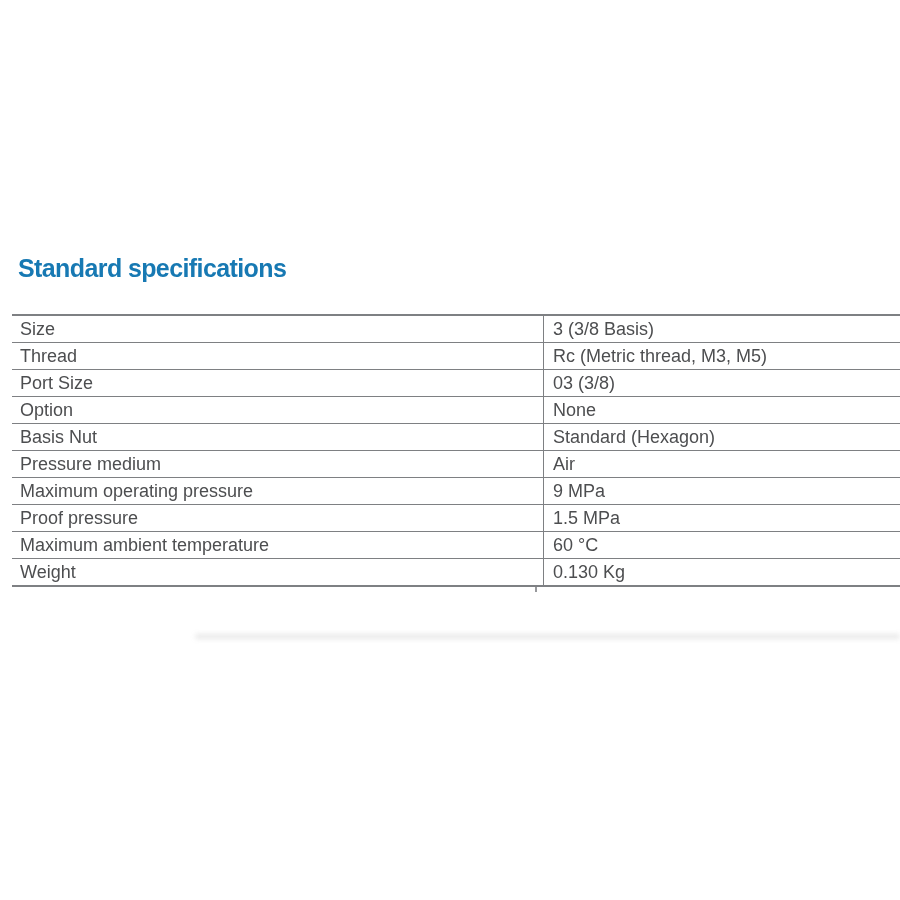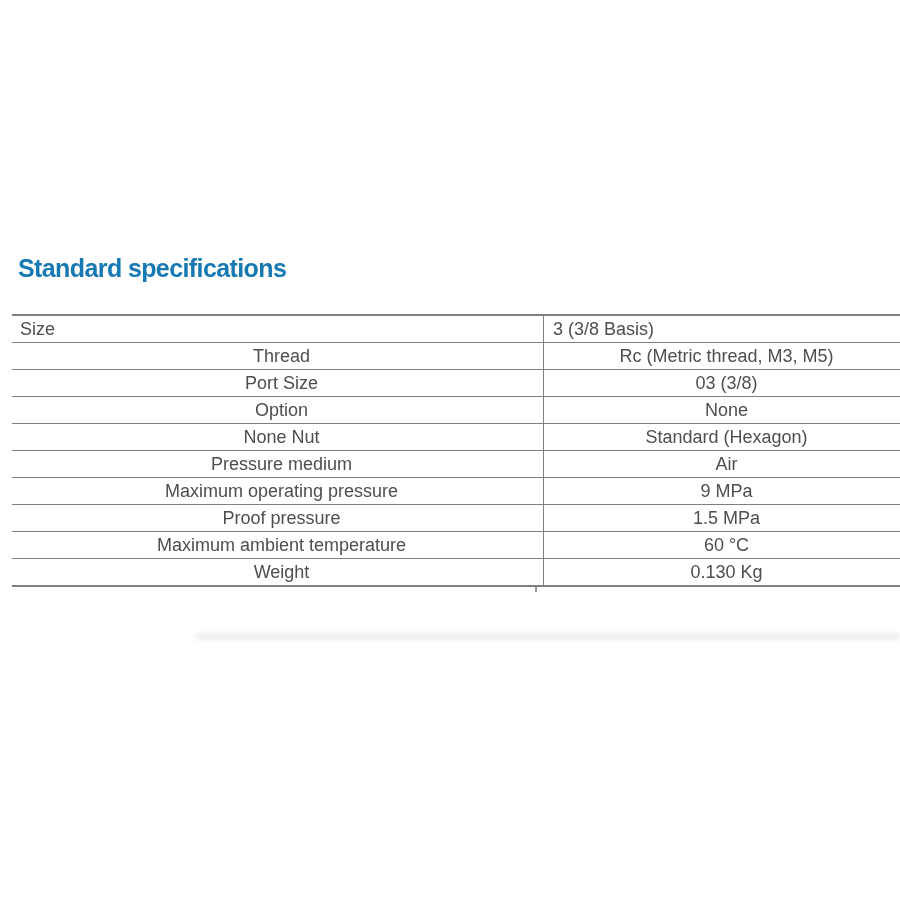--- a/index.html
+++ b/index.html
@@ -21,21 +21,21 @@
   }
   .table-wrap{
     position:absolute;left:12px;top:298px;width:888px;
   }
   table{
     width:100%;border-collapse:collapse;table-layout:fixed;
     border-top:2px solid var(--border-color);
     border-bottom:2px solid var(--border-color);
     margin-top:16px;
   }
-  tr + tr td{border-top:1.5px solid var(--border-color);text-align:center;}
+  tr + tr td{border-top:1.5px solid var(--border-color);}
   td{
     height:26px;line-height:26px;padding:0;
     font-size:18px;color:var(--text-color);
     white-space:nowrap;overflow:hidden;
   }
   td.label{width:523px;padding-left:8px;}
   td.value{border-left:1.5px solid var(--border-color);padding-left:9px;}
   .divider-tick{
     position:absolute;left:523px;bottom:-5px;width:1.5px;height:5px;
     background:var(--border-color);opacity:.8;
@@ -67,21 +67,21 @@
           </tr>
           <tr>
             <td class="label">Port Size</td>
             <td class="value">03 (3/8)</td>
           </tr>
           <tr>
             <td class="label">Option</td>
             <td class="value">None</td>
           </tr>
           <tr>
-            <td class="label">None Nut</td>
+            <td class="label">Basis Nut</td>
             <td class="value">Standard (Hexagon)</td>
           </tr>
           <tr>
             <td class="label">Pressure medium</td>
             <td class="value">Air</td>
           </tr>
           <tr>
             <td class="label">Maximum operating pressure</td>
             <td class="value">9 MPa</td>
           </tr>

